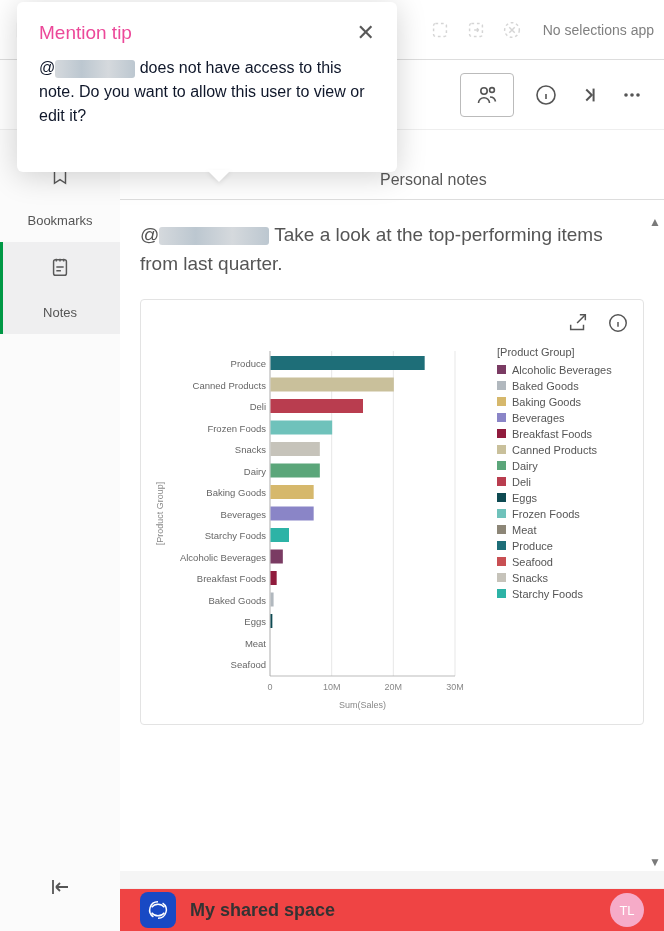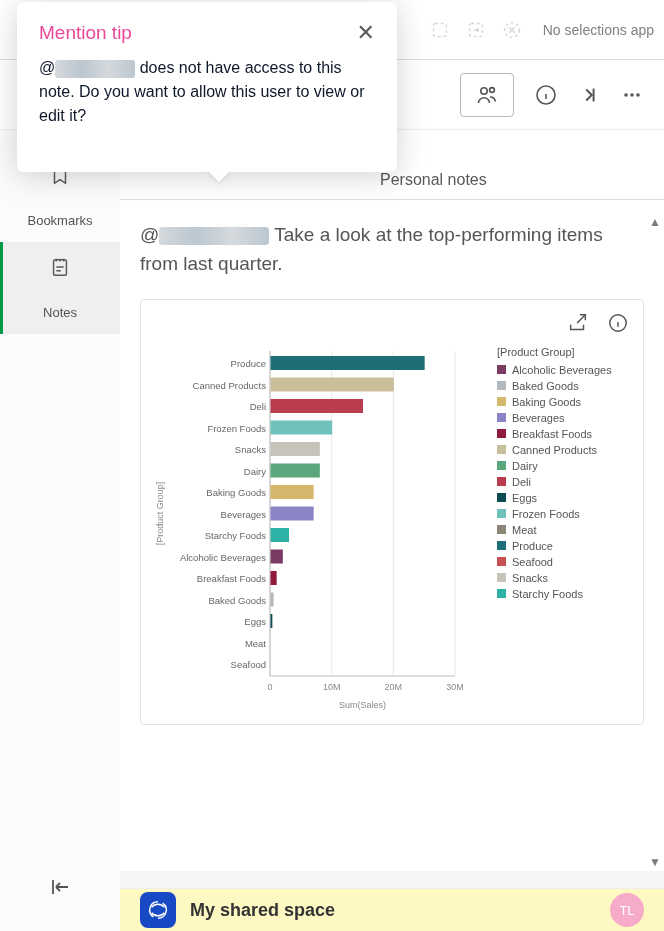--- a/index.html
+++ b/index.html
@@ -42,21 +42,21 @@
   .legend-header { font-size: 11px; margin-bottom: 6px; color: #555; }
   .legend-item { display: flex; align-items: center; gap: 6px; margin-bottom: 4px; white-space: nowrap; }
   .legend-swatch { width: 9px; height: 9px; flex: 0 0 9px; }
 
   
   .scroll-hint { position: absolute; right: 3px; font-size: 12px; color: #7a7a7a; }
   .scroll-hint.top { top: 215px; }
   .scroll-hint.bottom { bottom: 62px; }
 
   
-  .footer { position: absolute; bottom: 0; left: 120px; right: 0; height: 43px; background: #fef9c3; display: flex; align-items: center; padding: 0 20px; gap: 14px; border-top: 1px solid #eee; }
+  .footer { position: absolute; bottom: 0; left: 120px; right: 0; height: 43px; background: #ef4444; display: flex; align-items: center; padding: 0 20px; gap: 14px; border-top: 1px solid #eee; }
   .footer .space-icon { width: 36px; height: 36px; background: #1849c4; border-radius: 8px; display: flex; align-items: center; justify-content: center; }
   .footer .space-name { font-weight: 600; font-size: 18px; color: #333; }
   .footer .avatar { margin-left: auto; width: 34px; height: 34px; border-radius: 50%; background: #f6abc8; color: #fff; display: flex; align-items: center; justify-content: center; font-size: 13px; font-weight: 400; }
 
   
   .popover { position: absolute; top: 2px; left: 17px; width: 380px; background: #fff; border-radius: 6px; box-shadow: 0 4px 30px rgba(0,0,0,0.18); padding: 20px 22px 22px 22px; z-index: 100; }
   .popover .pop-header { display: flex; justify-content: space-between; align-items: flex-start; margin-bottom: 12px; }
   .popover .pop-title { font-size: 19px; color: #ec4899; }
   .popover .pop-close { font-size: 22px; color: #595959; cursor: pointer; line-height: 1; background: none; border: none; }
   .popover .pop-body { font-size: 16px; color: #0f172a; line-height: 1.5; margin-bottom: 22px; }

